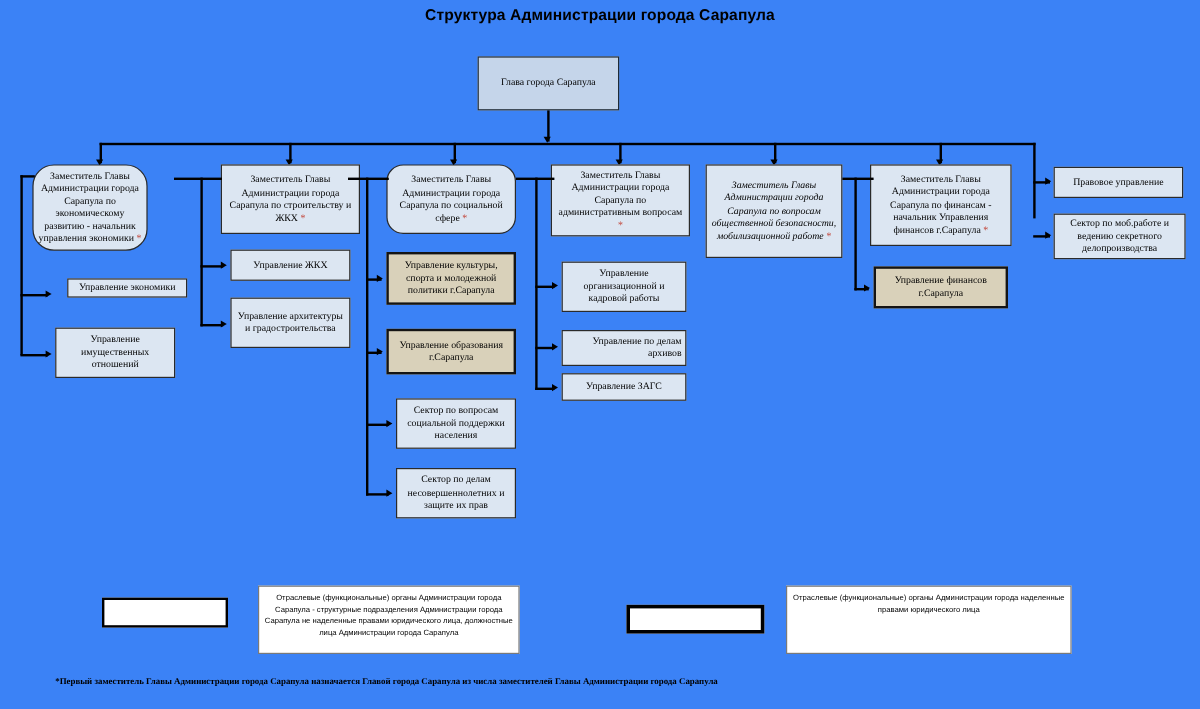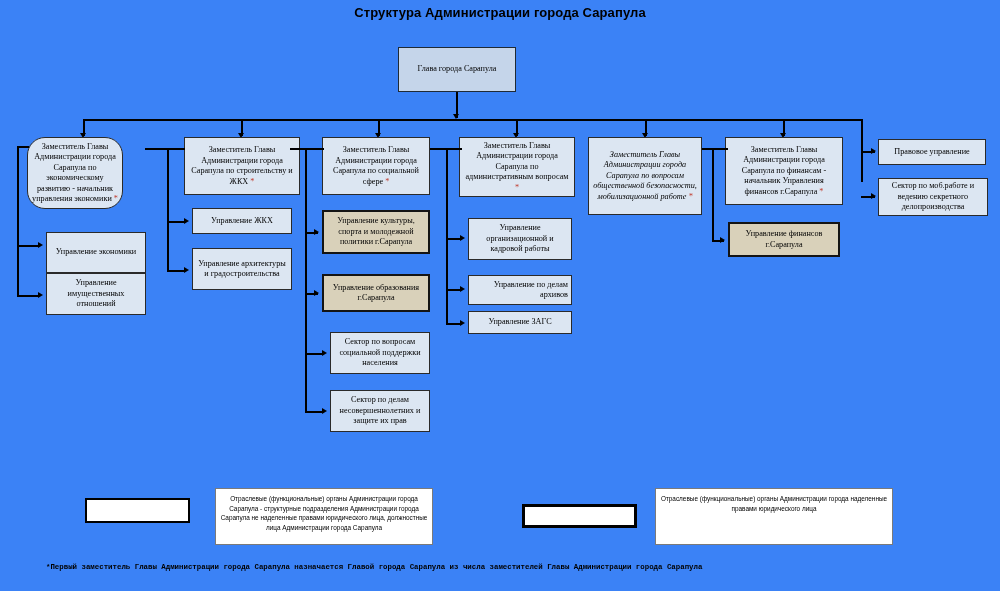--- a/index.html
+++ b/index.html
@@ -111,21 +111,21 @@
     text-align: center;
     padding: 5px 4px 3px 4px;
     color: #000;
   }
 
   .footnote {
     position: absolute;
     left: 46px;
     top: 563px;
     width: 900px;
-    font-family: Liberation Mono, monospace;
+    font-family: Liberation Serif, serif;
     font-size: 7.4px;
     font-weight: bold;
     color: #000;
     text-align: left;
   }
 </style>
 </head>
 <body>
 
 <div id="canvas">
@@ -161,21 +161,21 @@
 
   <div class="ln thick-v" style="left:861px; top:119px; height:63px;"></div>
   <div class="ln thick-h" style="left:861px; top:151px; width:14px;"></div>
   <div class="arrow-right" style="left:871px; top:148px;"></div>
   <div class="ln thick-h" style="left:861px; top:196px; width:14px;"></div>
   <div class="arrow-right" style="left:871px; top:193px;"></div>
 
   <div class="node blue" style="left:27px; top:137px; width:96px; height:72px;border-radius:18px;">
     <span class="txt">Заместитель Главы Администрации города Сарапула по экономическому развитию - начальник управления экономики<span class="star" style="color: rgb(192, 57, 43);"> *</span></span>
   </div>
-  <div class="node blue" style="left:46px; top:232px; width:100px; height:41px;">
+  <div class="node blue" style="left:56px; top:232px; width:100px; height:16px;">
     <span class="txt">Управление экономики</span>
   </div>
   <div class="node blue" style="left:46px; top:273px; width:100px; height:42px;">
     <span class="txt">Управление имущественных отношений</span>
   </div>
 
   <div class="ln thick-v" style="left:17px; top:146px; height:150px;"></div>
   <div class="ln thick-h" style="left:17px; top:146px; width:12px;"></div>
   <div class="ln thick-h" style="left:17px; top:245px; width:23px;"></div>
   <div class="arrow-right" style="left:38px; top:242px;"></div>
@@ -192,21 +192,21 @@
     <span class="txt">Управление архитектуры и градостроительства</span>
   </div>
 
   <div class="ln thick-v" style="left:167px; top:148px; height:124px;"></div>
   <div class="ln thick-h" style="left:145px; top:148px; width:40px;"></div>
   <div class="ln thick-h" style="left:167px; top:221px; width:19px;"></div>
   <div class="arrow-right" style="left:184px; top:218px;"></div>
   <div class="ln thick-h" style="left:167px; top:270px; width:19px;"></div>
   <div class="arrow-right" style="left:184px; top:267px;"></div>
 
-  <div class="node blue" style="left:322px; top:137px; width:108px; height:58px;">
+  <div class="node blue" style="left:322px; top:137px; width:108px; height:58px;border-radius:14px;">
     <span class="txt">Заместитель Главы Администрации города Сарапула по социальной сфере<span class="star" style="color: rgb(192, 57, 43);"> *</span></span>
   </div>
   <div class="node beige" style="left:322px; top:210px; width:108px; height:44px;">
     <span class="txt">Управление культуры, спорта  и молодежной политики г.Сарапула</span>
   </div>
   <div class="node beige" style="left:322px; top:274px; width:108px; height:38px;">
     <span class="txt">Управление образования г.Сарапула</span>
   </div>
   <div class="node blue" style="left:330px; top:332px; width:100px; height:42px;">
     <span class="txt">Сектор по вопросам социальной поддержки населения</span>

